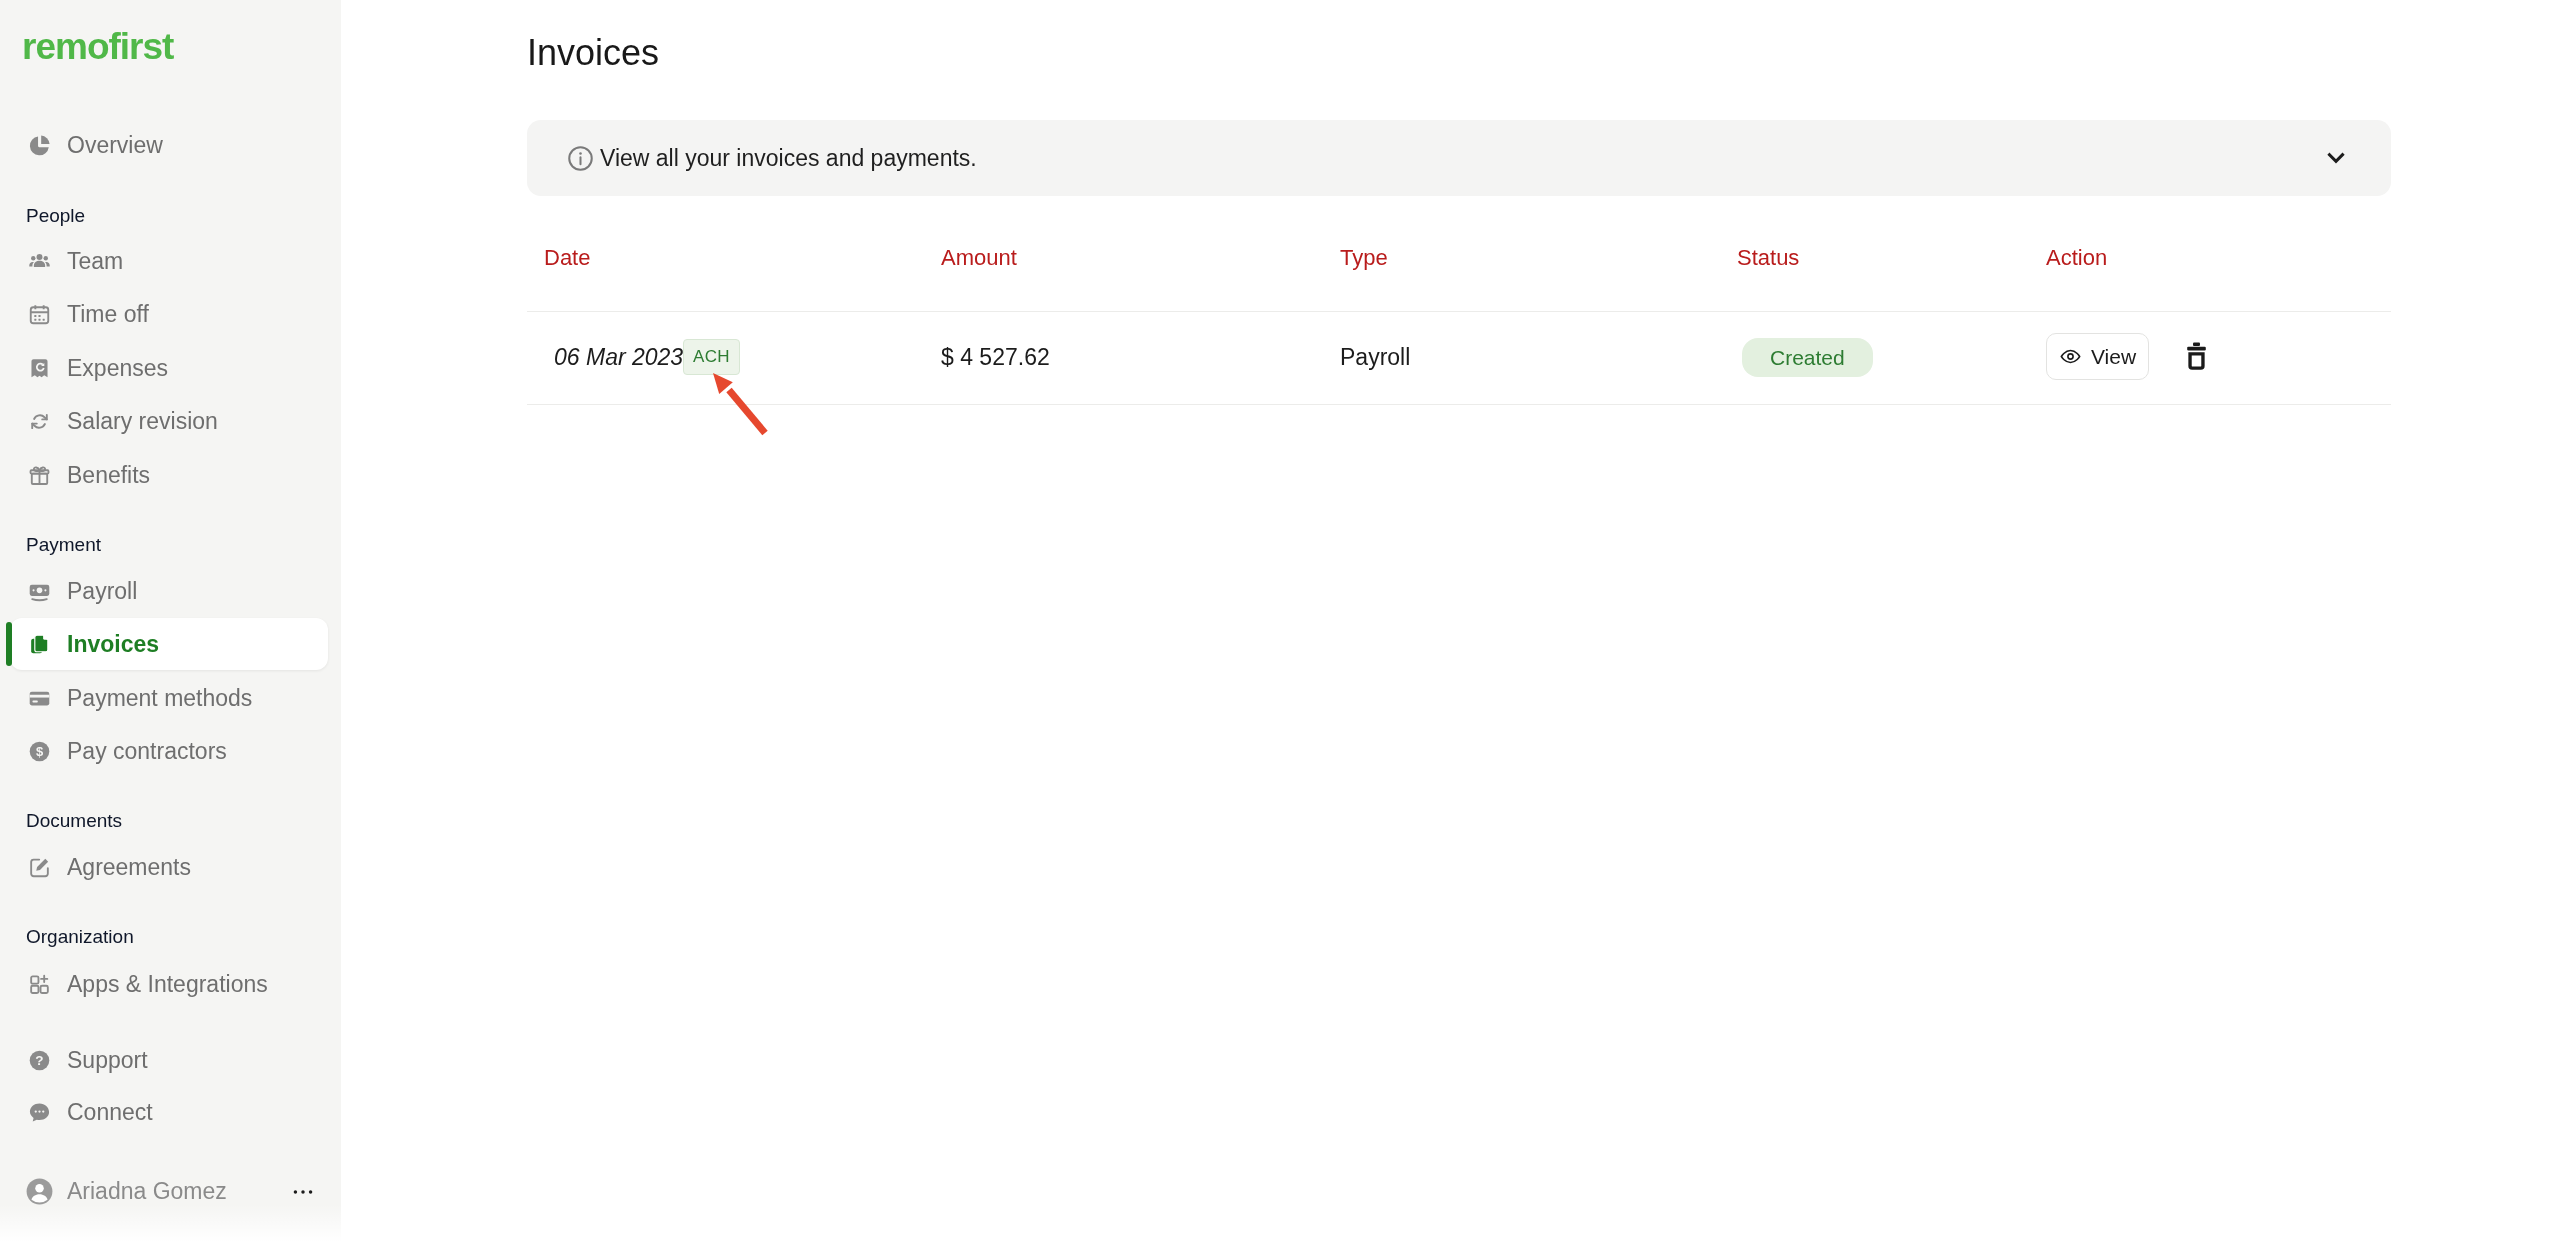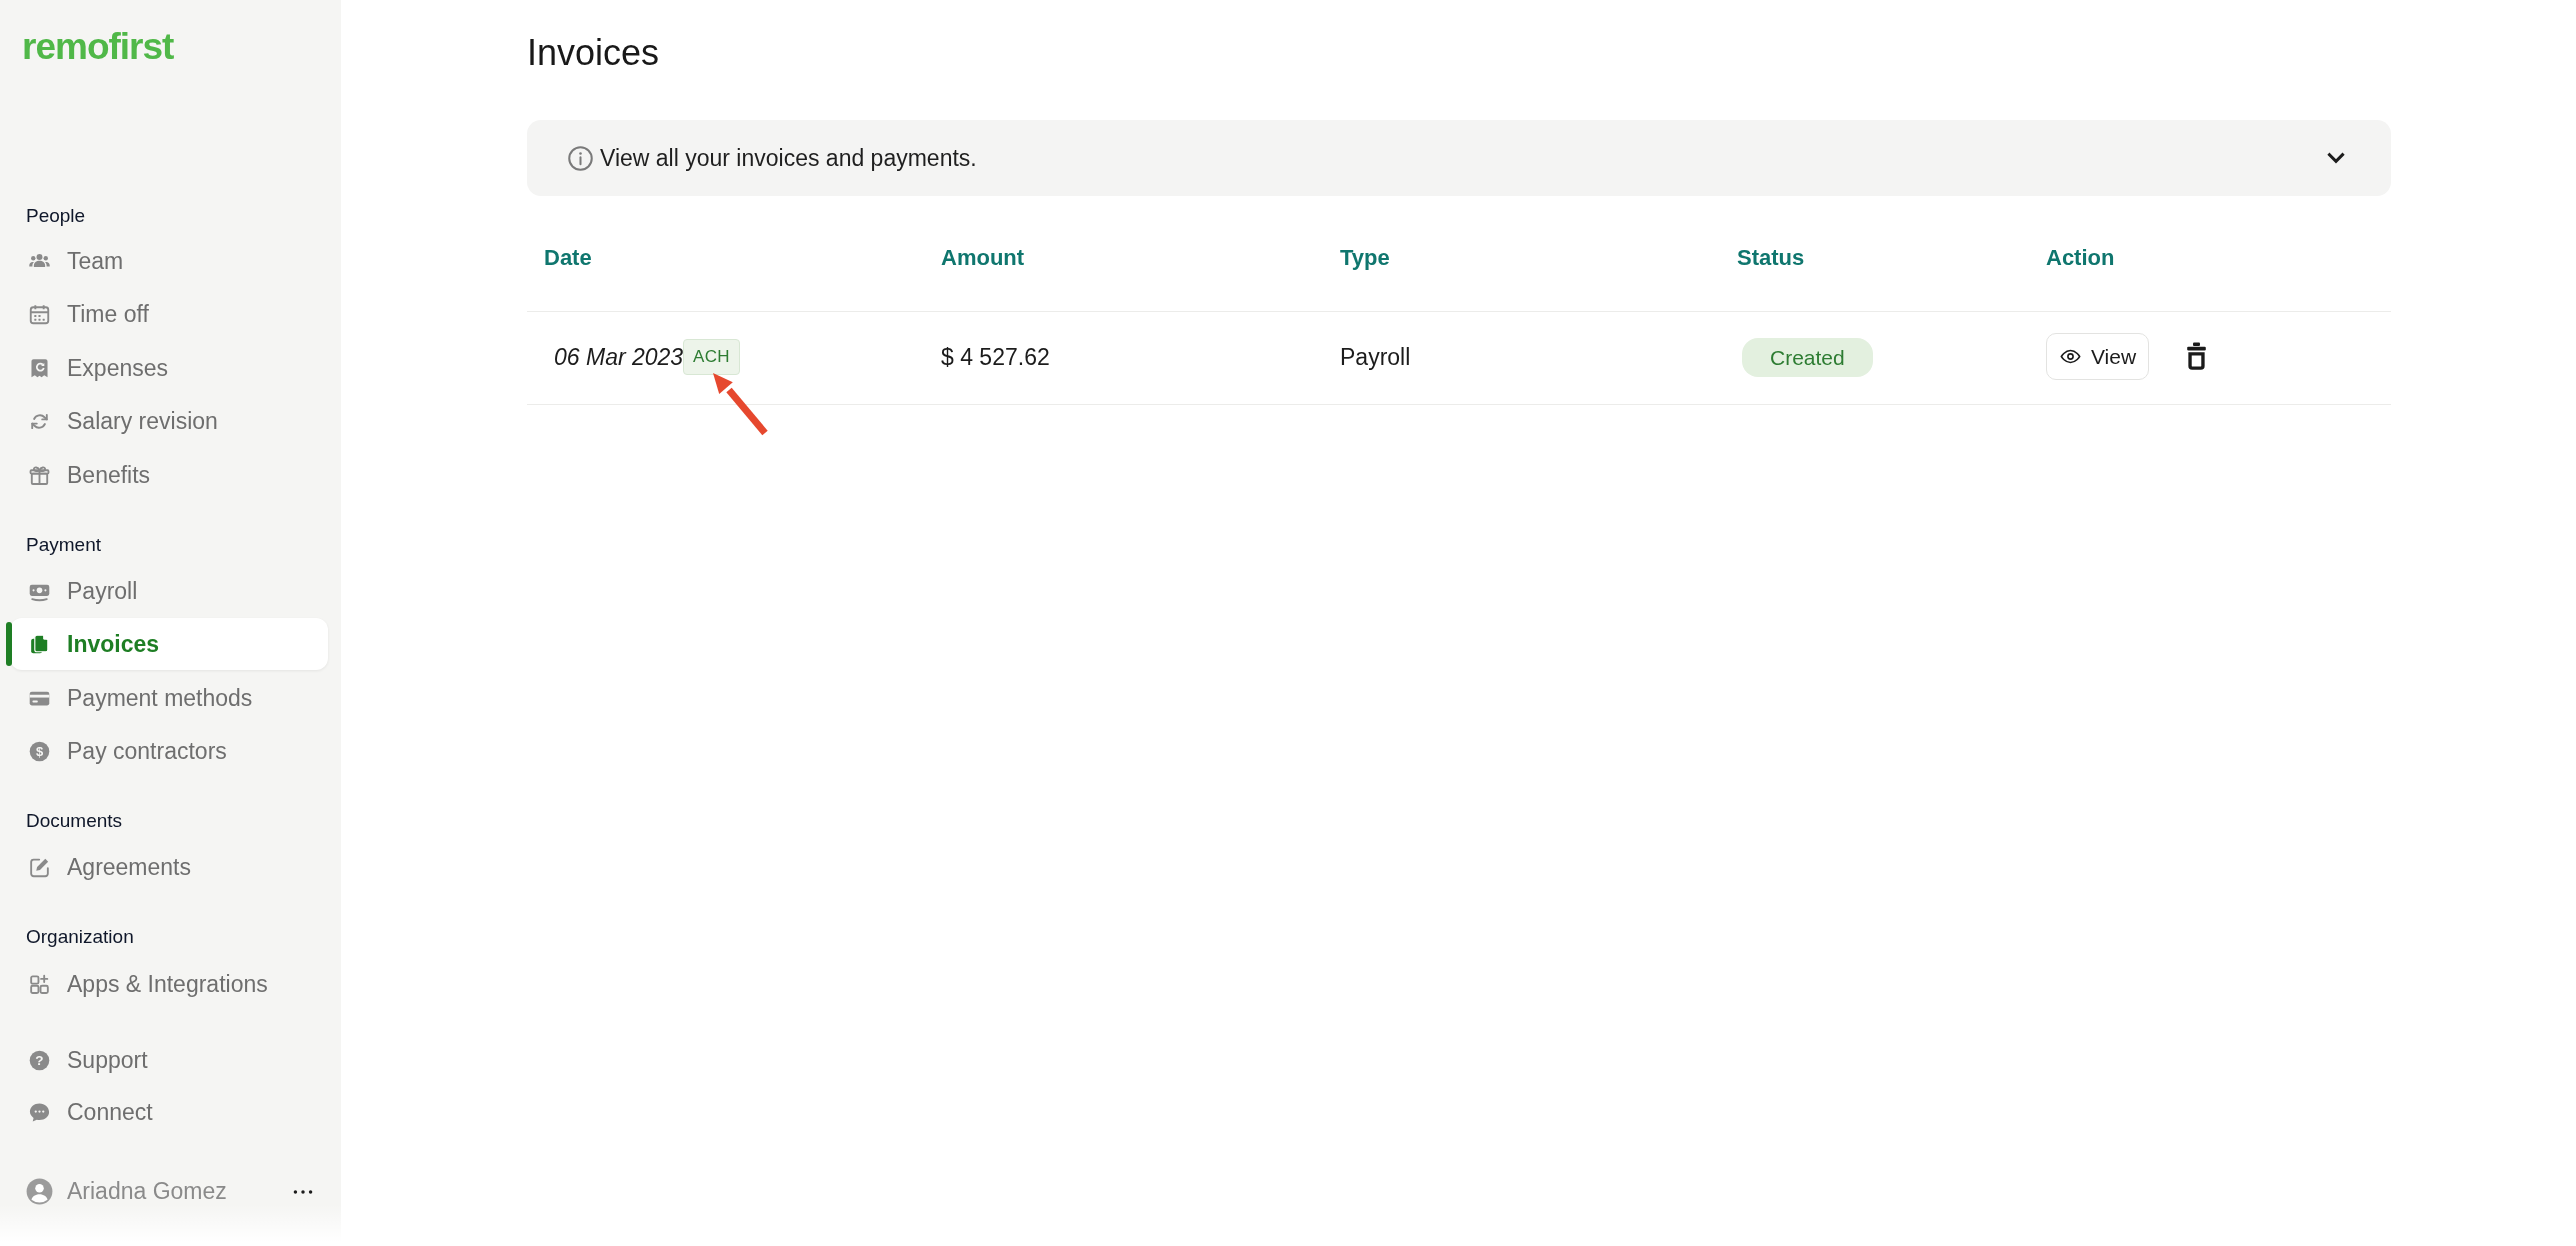--- a/index.html
+++ b/index.html
@@ -72,21 +72,21 @@
     position: absolute; left: 186px; top: 120px; width: 1864px; height: 76px;
     background: #f4f4f3; border-radius: 14px; cursor: pointer;
   }
   .banner-info-icon { position: absolute; left: 40px; top: 25px; width: 27px; height: 27px; }
   .banner-text {
     position: absolute; left: 73px; top: 0; height: 76px;
     display: flex; align-items: center; font-size: 23px; color: #1f1f1f;
   }
   .banner-chevron { position: absolute; right: 42px; top: 25px; width: 26px; height: 26px; }
 
-  .th { position: absolute; top: 245px; font-size: 22px; color: #0f766e; font-weight: bold; }
+  .th { position: absolute; top: 245px; font-size: 22px; color: #b91c1c; }
   .th-date   { left: 203px; }
   .th-amount { left: 600px; }
   .th-type   { left: 999px; }
   .th-status { left: 1396px; }
   .th-action { left: 1705px; }
 
   .rule { position: absolute; left: 186px; width: 1864px; height: 1px; background: #ececea; }
   .rule-1 { top: 311px; }
   .rule-2 { top: 404px; }
 
@@ -122,20 +122,29 @@
   .annotation-arrow { position: absolute; left: 360px; top: 362px; width: 80px; height: 85px; pointer-events: none; }
 </style>
 </head>
 <body>
 
 <div class="app">
 
   <nav class="sidebar">
     <div class="logo">remofirst</div>
 
+    <div class="nav-item" style="top:119px">
+      <span class="nav-icon">
+        <svg viewBox="0 0 24 24" width="25" height="25">
+            <path fill="#8a8a8a" d="M10.6 3.3A9.1 9.1 0 1 0 20.9 13.6h-9.2a1.1 1.1 0 0 1-1.1-1.1V3.3Z"></path>
+            <path fill="#8a8a8a" d="M13.6 2.5a9.1 9.1 0 0 1 8.1 8.1h-8.1V2.5Z"></path>
+          </svg>
+      </span>
+      <span class="nav-label">Overview</span>
+    </div>
 
     <div class="section-label" style="top:205px">People</div>
 
     <div class="nav-item" style="top:235px">
       <span class="nav-icon">
         <svg viewBox="0 0 24 24" width="25" height="25" fill="#8a8a8a">
             <circle cx="6" cy="8.9" r="2.1"></circle>
             <circle cx="18" cy="8.9" r="2.1"></circle>
             <circle cx="12" cy="7.6" r="2.9"></circle>
             <path d="M12 11.4c-3 0-5.4 2-5.4 4.4v1.4h10.8v-1.4c0-2.4-2.4-4.4-5.4-4.4Z"></path>

